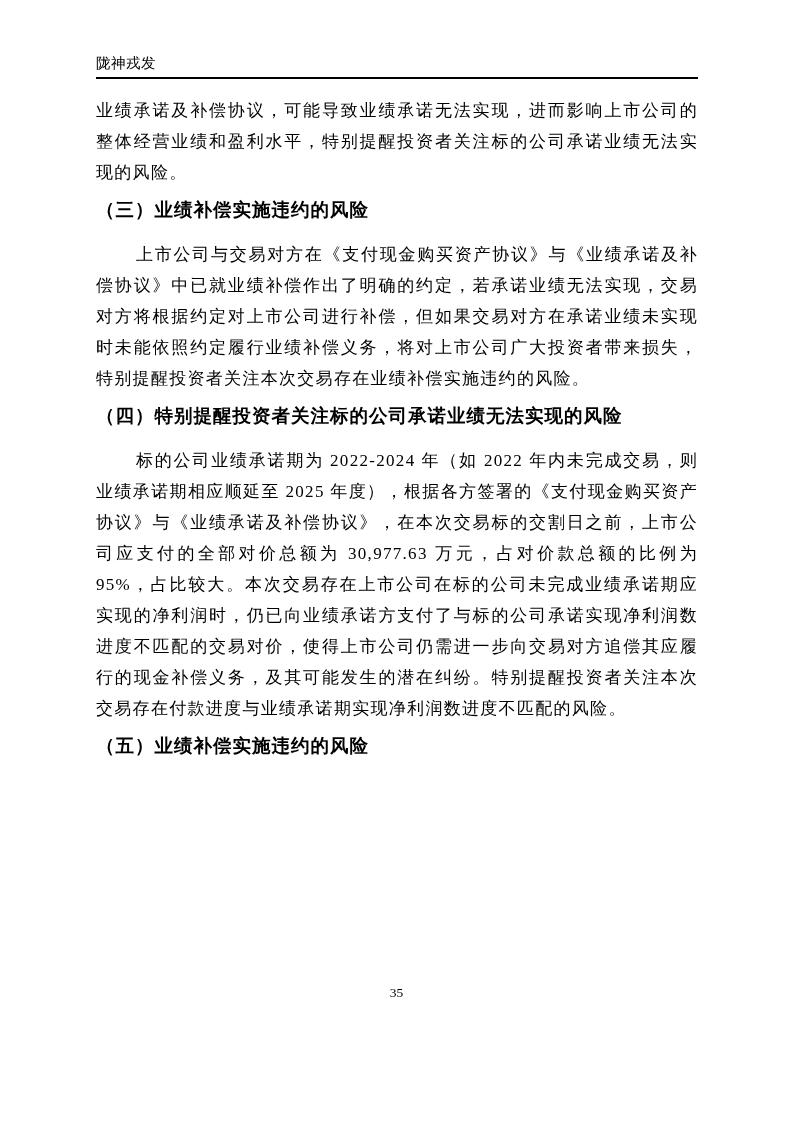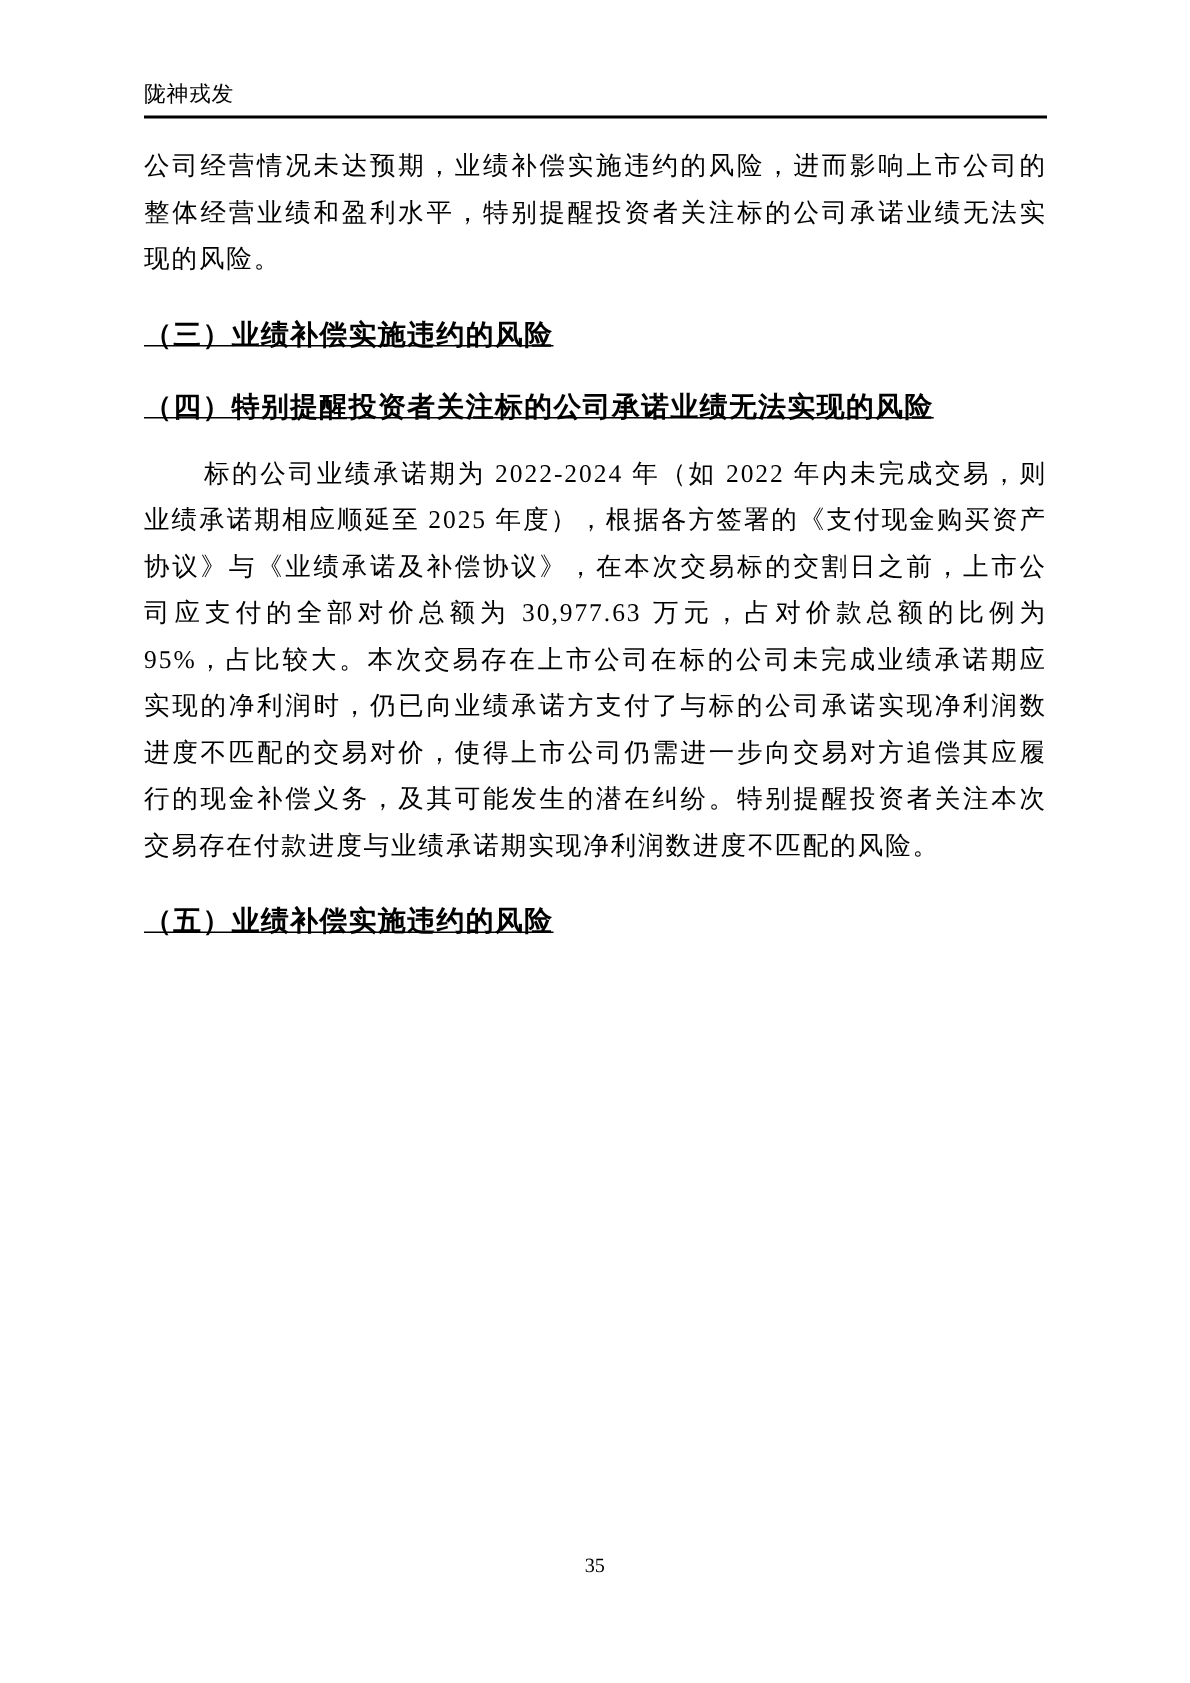--- a/index.html
+++ b/index.html
@@ -42,49 +42,49 @@
   }
   .para.no-indent {
     text-indent: 0;
   }
   .sec-heading {
     font-family: "Liberation Sans", "DejaVu Sans", sans-serif;
     font-size: 18.5px;
     font-weight: 700;
     letter-spacing: 1px;
     line-height: 26px;
-    margin: 22px 0 0 0;
-    text-decoration: underline;
+    margin: 9px 0 0 0;
   }
   .page-footer {
     position: absolute;
-    top: 1036px;
+    top: 985px;
     left: 0;
     width: 793px;
     text-align: center;
     font-size: 13.5px;
     line-height: 16px;
     color: #000000;
   }
 </style>
 </head>
 <body>
 
 <div class="page">
 
   <div class="page-header">
     <span class="hdr-left">陇神戎发</span>
   </div>
 
   <div class="doc-body">
 
-    <p class="para no-indent">公司经营情况未达预期，业绩补偿实施违约的风险，进而影响上市公司的整体经营业绩和盈利水平，特别提醒投资者关注标的公司承诺业绩无法实现的风险。</p>
+    <p class="para no-indent">业绩承诺及补偿协议，可能导致业绩承诺无法实现，进而影响上市公司的整体经营业绩和盈利水平，特别提醒投资者关注标的公司承诺业绩无法实现的风险。</p>
 
     <h2 class="sec-heading">（三）业绩补偿实施违约的风险</h2>
 
+    <p class="para">上市公司与交易对方在《支付现金购买资产协议》与《业绩承诺及补偿协议》中已就业绩补偿作出了明确的约定，若承诺业绩无法实现，交易对方将根据约定对上市公司进行补偿，但如果交易对方在承诺业绩未实现时未能依照约定履行业绩补偿义务，将对上市公司广大投资者带来损失，特别提醒投资者关注本次交易存在业绩补偿实施违约的风险。</p>
 
     <h2 class="sec-heading">（四）特别提醒投资者关注标的公司承诺业绩无法实现的风险</h2>
 
     <p class="para">标的公司业绩承诺期为 2022-2024 年（如 2022 年内未完成交易，则业绩承诺期相应顺延至 2025 年度），根据各方签署的《支付现金购买资产协议》与《业绩承诺及补偿协议》，在本次交易标的交割日之前，上市公司应支付的全部对价总额为 30,977.63 万元，占对价款总额的比例为 95%，占比较大。本次交易存在上市公司在标的公司未完成业绩承诺期应实现的净利润时，仍已向业绩承诺方支付了与标的公司承诺实现净利润数进度不匹配的交易对价，使得上市公司仍需进一步向交易对方追偿其应履行的现金补偿义务，及其可能发生的潜在纠纷。特别提醒投资者关注本次交易存在付款进度与业绩承诺期实现净利润数进度不匹配的风险。</p>
 
     <h2 class="sec-heading">（五）业绩补偿实施违约的风险</h2>
 
 
 
   </div>

